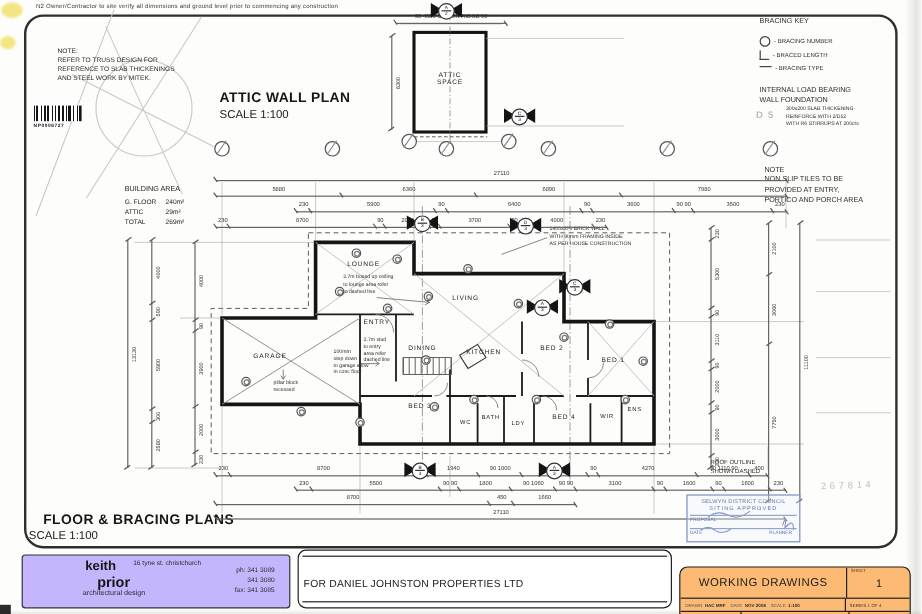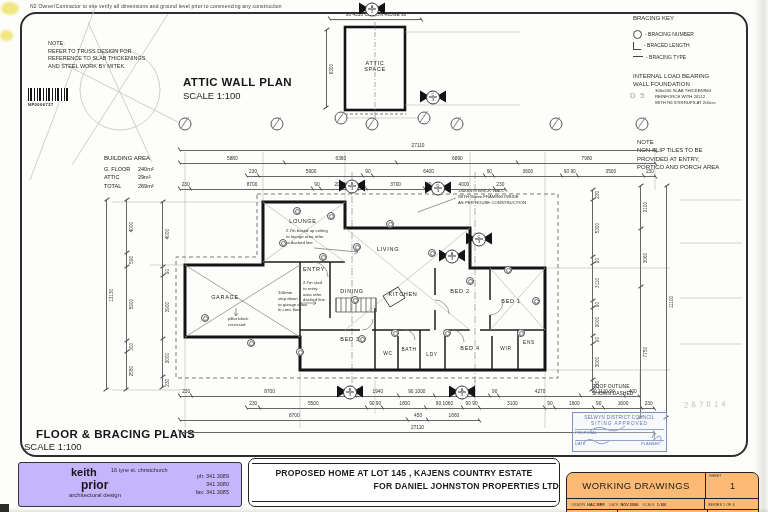--- a/index.html
+++ b/index.html
@@ -67,21 +67,21 @@
   
   .firm-box{position:absolute;left:18px;top:462px;width:222px;height:43px;border:1.5px solid #333;border-radius:3px;background:#c4b5fd}
   .firm-name1{position:absolute;left:52px;top:3px;font-weight:bold;font-size:11px;color:#161616}
   .firm-name2{position:absolute;left:62px;top:15px;font-weight:bold;font-size:12px;color:#161616}
   .firm-tag{position:absolute;left:50px;top:29px;font-size:6px;color:#2c2c2c}
   .firm-addr{position:absolute;left:92px;top:4px;font-size:5.5px;color:#2c2c2c}
   .firm-phones{position:absolute;right:12px;top:10px;font-size:5.5px;text-align:right;line-height:1.45;color:#2c2c2c}
   .title-box{position:absolute;left:248px;top:458px;width:310px;height:47px;border:1.5px solid #222;border-radius:7px;background:#fff}
   .tb-inner{position:absolute;left:3px;right:3px;top:4px;bottom:4px;border-top:1px solid #222;border-bottom:1px solid #222}
   .tb-l1{position:absolute;left:0;right:0;top:9px;text-align:center;font-size:8.6px;font-weight:bold;color:#1b1b1b;letter-spacing:.2px}
-  .tb-l2{position:absolute;left:4px;right:0;top:22px;text-align:right;font-size:8.6px;font-weight:bold;color:#1b1b1b;letter-spacing:.2px}
+  .tb-l2{position:absolute;left:4px;right:0;top:22px;text-align:left;font-size:8.6px;font-weight:normal;color:#1b1b1b;letter-spacing:.2px}
   .wd-box{position:absolute;left:566px;top:472px;width:191px;height:47px;border:1.5px solid #222;border-radius:7px;background:#fdba74;overflow:hidden}
   .wd-top{position:absolute;left:0;top:0;width:100%;height:25px}
   .wd-title{position:absolute;left:0;top:7px;width:138px;text-align:center;font-size:9.5px;color:#1b1b1b;letter-spacing:.4px}
   .wd-sheet{position:absolute;left:138px;top:0;width:53px;height:25px;border-left:1px solid #222}
   .wd-sheet-label{position:absolute;left:3px;top:1px;font-size:3.8px;color:#444}
   .wd-sheet-no{position:absolute;left:0;right:0;top:8px;text-align:center;font-size:9px;color:#1b1b1b}
   .wd-mid{position:absolute;left:0;top:25px;width:100%;height:11px;border-top:1px solid #222;display:flex;align-items:center;font-size:3.8px;color:#333}
   .wd-mid .lab{color:#555;margin-left:4px}
   .wd-mid .val{margin-left:2px;font-weight:bold}
   .wd-series{margin-left:auto;width:50px;border-left:1px solid #222;align-self:stretch;display:flex;align-items:center;padding-left:3px}
@@ -530,21 +530,20 @@
   <div class="firm-addr">16 tyne st. christchurch</div>
   <div class="firm-phones">
     <div>ph: 341 3089</div>
       <div>341 3080</div>
       <div>fax: 341 3085</div>
   </div>
 </div>
 
 <div class="title-box">
   <div class="tb-inner"></div>
-  <div class="tb-l1">PROPOSED HOME AT LOT 145 , KAJENS COUNTRY ESTATE</div>
   <div class="tb-l2">FOR DANIEL JOHNSTON PROPERTIES LTD</div>
 </div>
 
 <div class="wd-box">
   <div class="wd-top">
     <div class="wd-title">WORKING DRAWINGS</div>
     <div class="wd-sheet">
       <div class="wd-sheet-label">SHEET</div>
       <div class="wd-sheet-no">1</div>
     </div>

